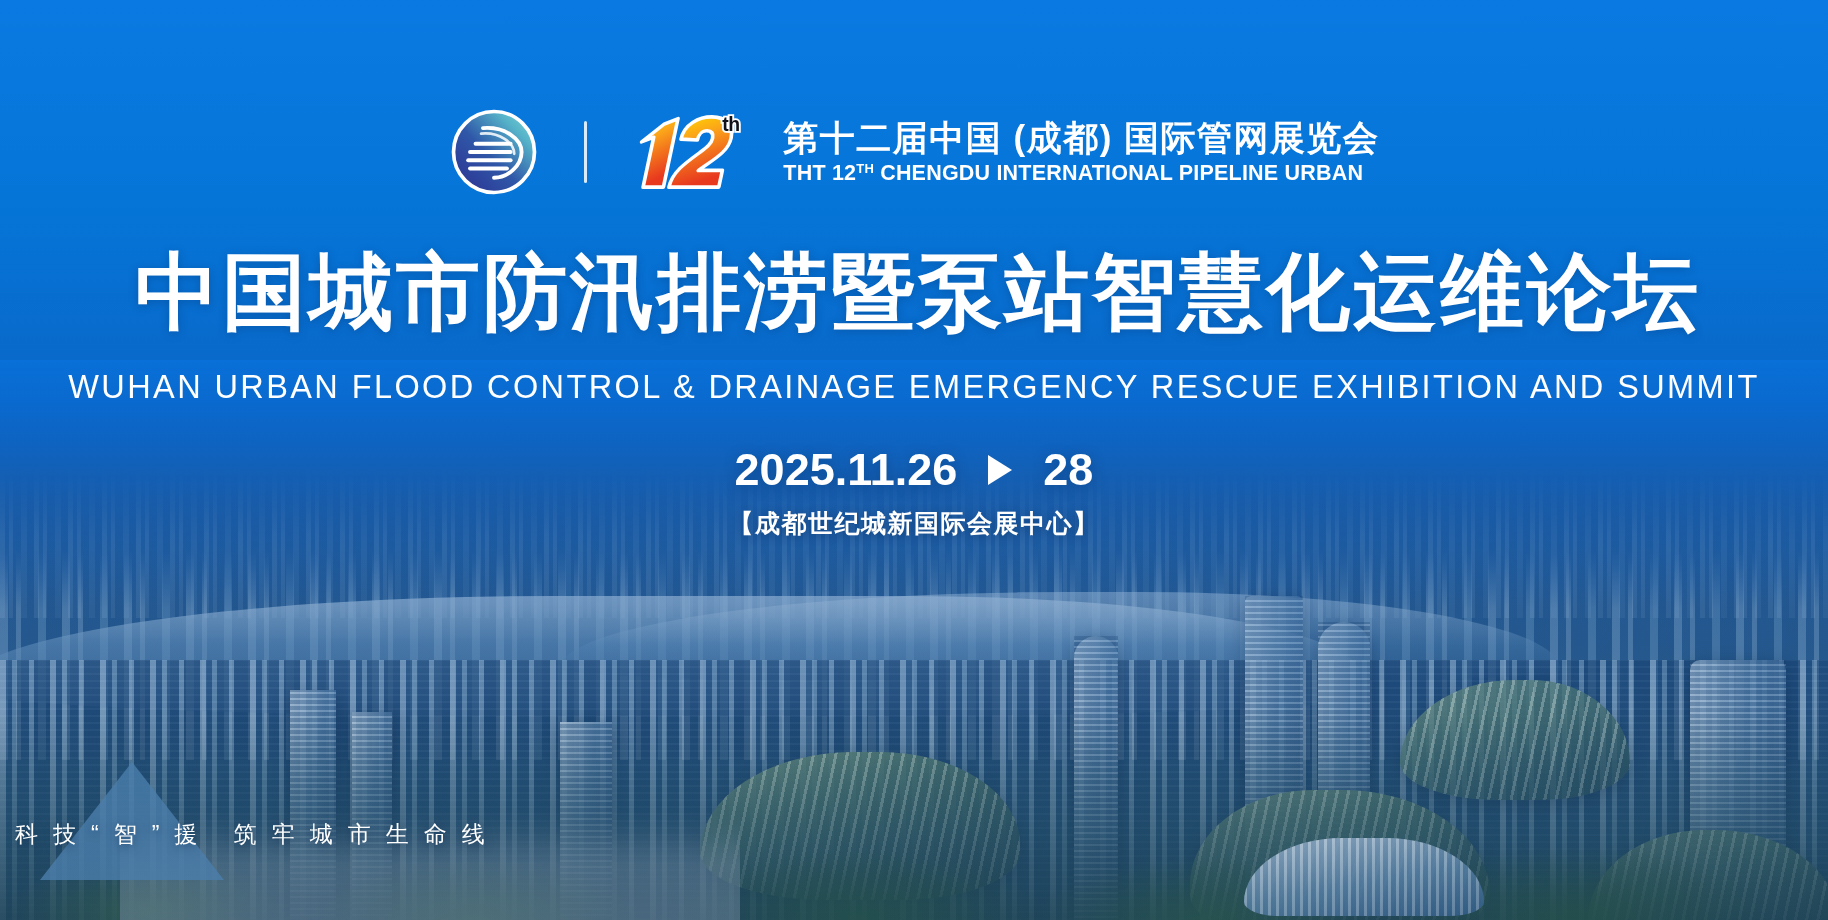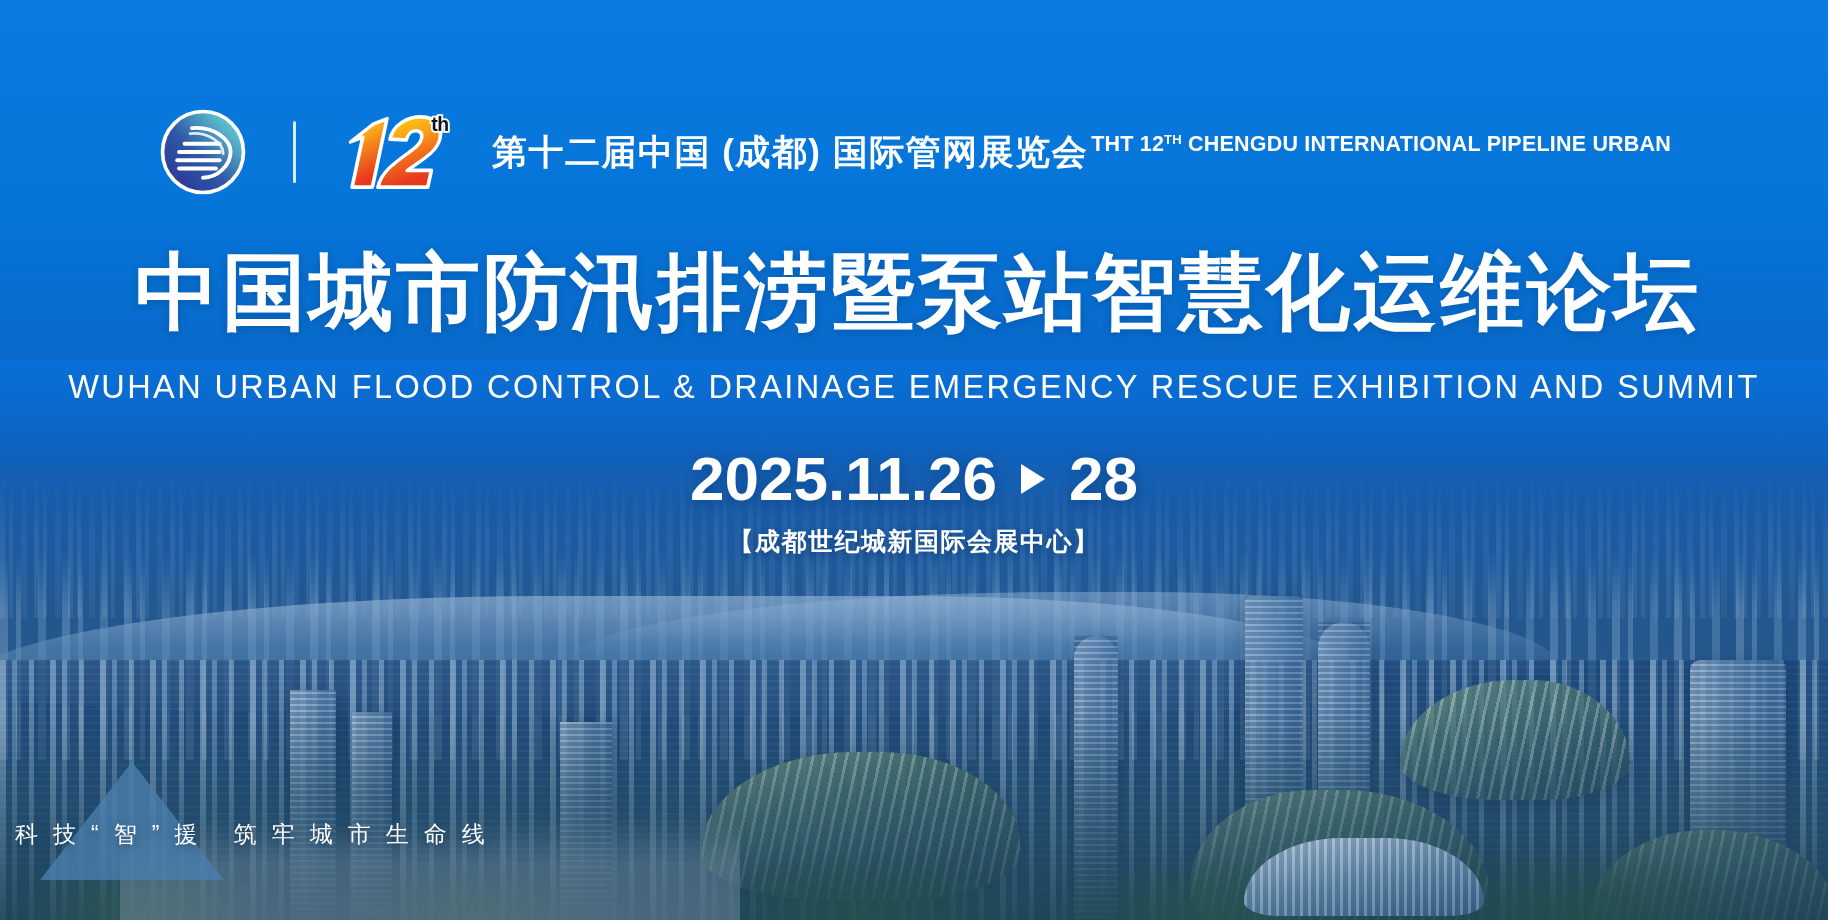--- a/index.html
+++ b/index.html
@@ -203,21 +203,21 @@
     justify-content: center;
     gap: 16px;
   }
   .logo-mark { width: 92px; height: 92px; flex: none; }
   .logo-divider {
     width: 3px; height: 62px; margin: 0 26px 0 28px;
     background: rgba(255,255,255,.85);
     border-radius: 2px;
   }
   .anniv { width: 120px; height: 96px; flex: none; margin-right: 18px; }
-  .header-text { display: flex; flex-direction: row; gap: 3px; }
+  .header-text { display: flex; flex-direction: column; gap: 3px; }
   .header-cn {
     font-size: 35px;
     font-weight: 700;
     color: #ffffff;
     letter-spacing: 1.5px;
     line-height: 1.12;
     white-space: nowrap;
   }
   .header-en {
     font-size: 21.5px;
@@ -253,28 +253,28 @@
     white-space: nowrap;
   }
 
   
   .date-block {
     position: absolute;
     top: 446px; left: 0; right: 0;
     text-align: center;
   }
   .date-main {
-    font-size: 62px;
+    font-size: 45px;
     font-weight: 900;
     color: #ffffff;
     letter-spacing: 0px;
     line-height: 1.05;
     display: inline-flex;
     align-items: center;
-    gap: 24px;
+    gap: 31px;
     text-shadow: 0 3px 14px rgba(0,35,80,.35);
   }
   .date-arrow {
     width: 0; height: 0;
     border-left: 24px solid #ffffff;
     border-top: 15px solid transparent;
     border-bottom: 15px solid transparent;
     display: inline-block;
   }
   .date-en {

